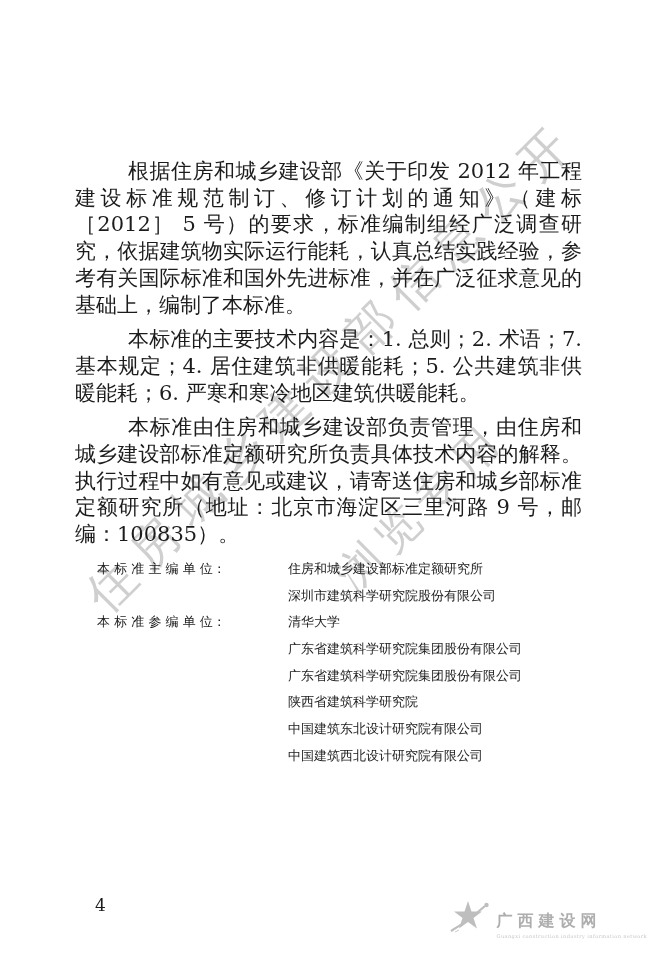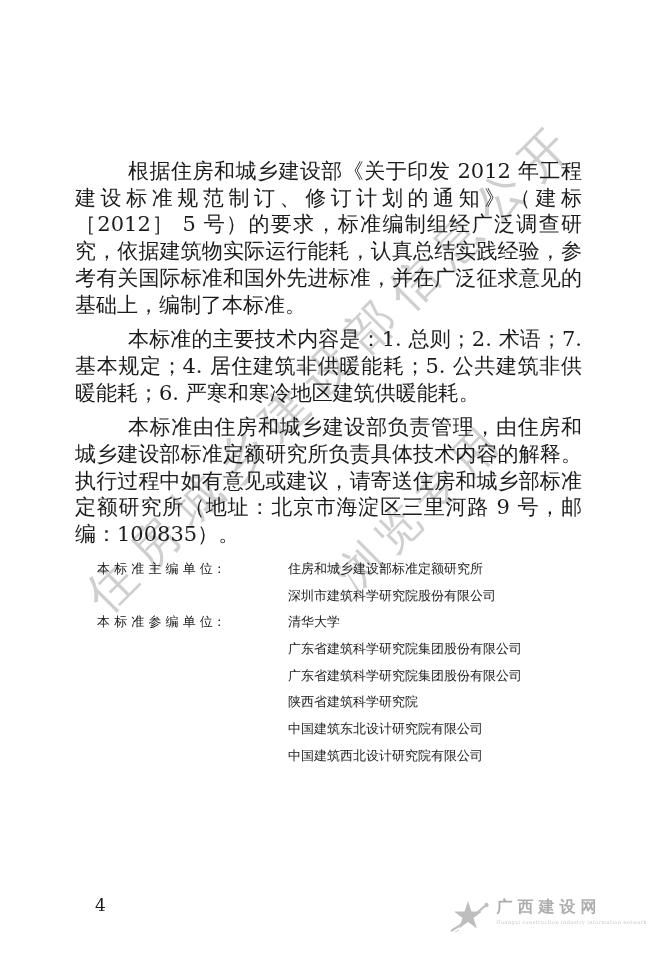--- a/index.html
+++ b/index.html
@@ -85,21 +85,21 @@
     left: 95px;
     top: 895px;
     font-size: 17px;
   }
   .site-logo {
     position: absolute;
     z-index: 2;
     right: 14px;
     top: 897px;
     display: flex;
-    align-items: flex-start;
+    align-items: flex-end;
     opacity: 0.85;
   }
   .star-wrap { width: 46px; height: 42px; flex: none; }
   .logo-text { margin-left: 4px; }
   .site-name {
     font-size: 16px;
     letter-spacing: 5px;
     color: #a0a0a0;
     font-weight: bold;
     white-space: nowrap;

